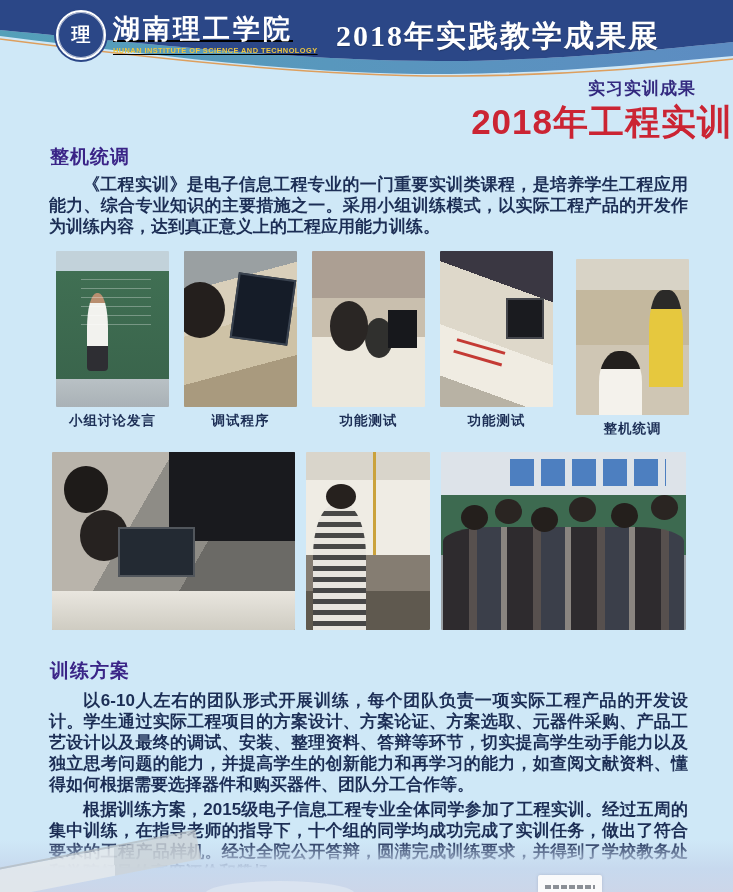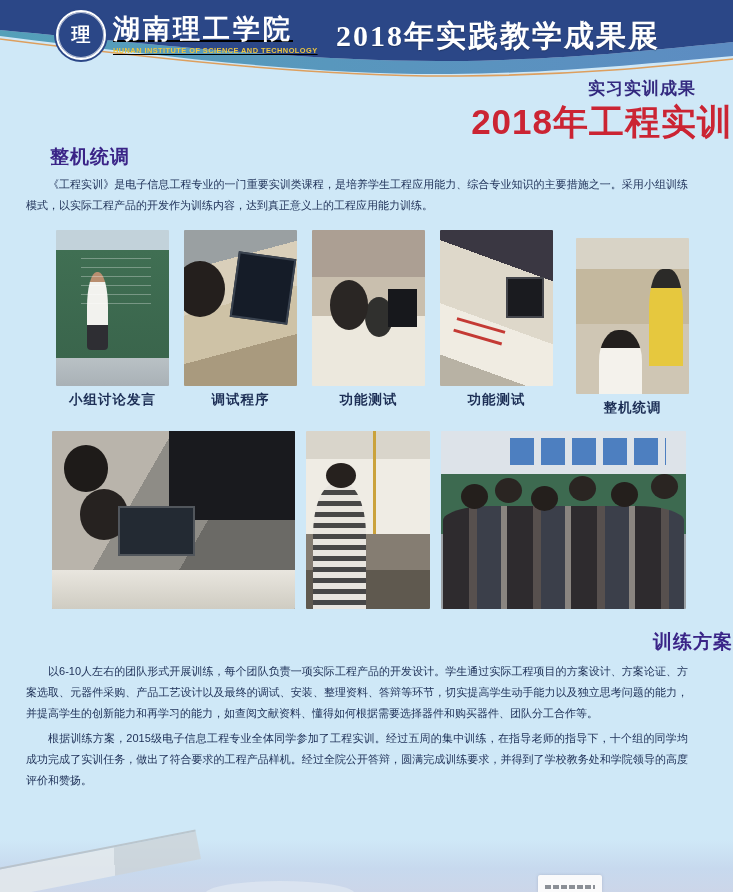--- a/index.html
+++ b/index.html
@@ -40,25 +40,25 @@
   }
   
   .page-title{
     margin:6px 0 0;text-align:right;color:#cb2433;
     font-size:35px;line-height:38px;font-weight:bold;letter-spacing:1px;
   }
   .sec-heading{
     margin:3px 0 0 50px;color:#3a2487;font-size:19px;line-height:26px;
     font-weight:bold;letter-spacing:1px;
   }
-  .sec-heading.mt-lg{margin-top:20px;text-align:right;}
+  .sec-heading.mt-lg{margin-top:28px;}
   .sec-heading.mt-md{margin-top:12px;}
   .sec-body{
-    margin:4px 45px 0 26px;color:#1c2e55;font-size:11px;line-height:21px;
-    font-weight:normal;text-align:justify;text-indent:2em;
+    margin:4px 45px 0 49px;color:#1c2e55;font-size:17px;line-height:21px;
+    font-weight:bold;text-align:justify;text-indent:2em;
   }
   .sec-body.mt{margin-top:6px;}
   
   .photo-row1{display:flex;gap:15px;margin:14px 36px 0 56px;}
   .fig{flex:1;min-width:0;}
   .ph{position:relative;overflow:hidden;border-radius:1px;background:#b9c2c6;}
   .ph.h1{height:156px;}
   .caption{
     margin-top:5px;text-align:center;color:#1c2e55;
     font-size:13.5px;font-weight:bold;letter-spacing:1px;white-space:nowrap;

